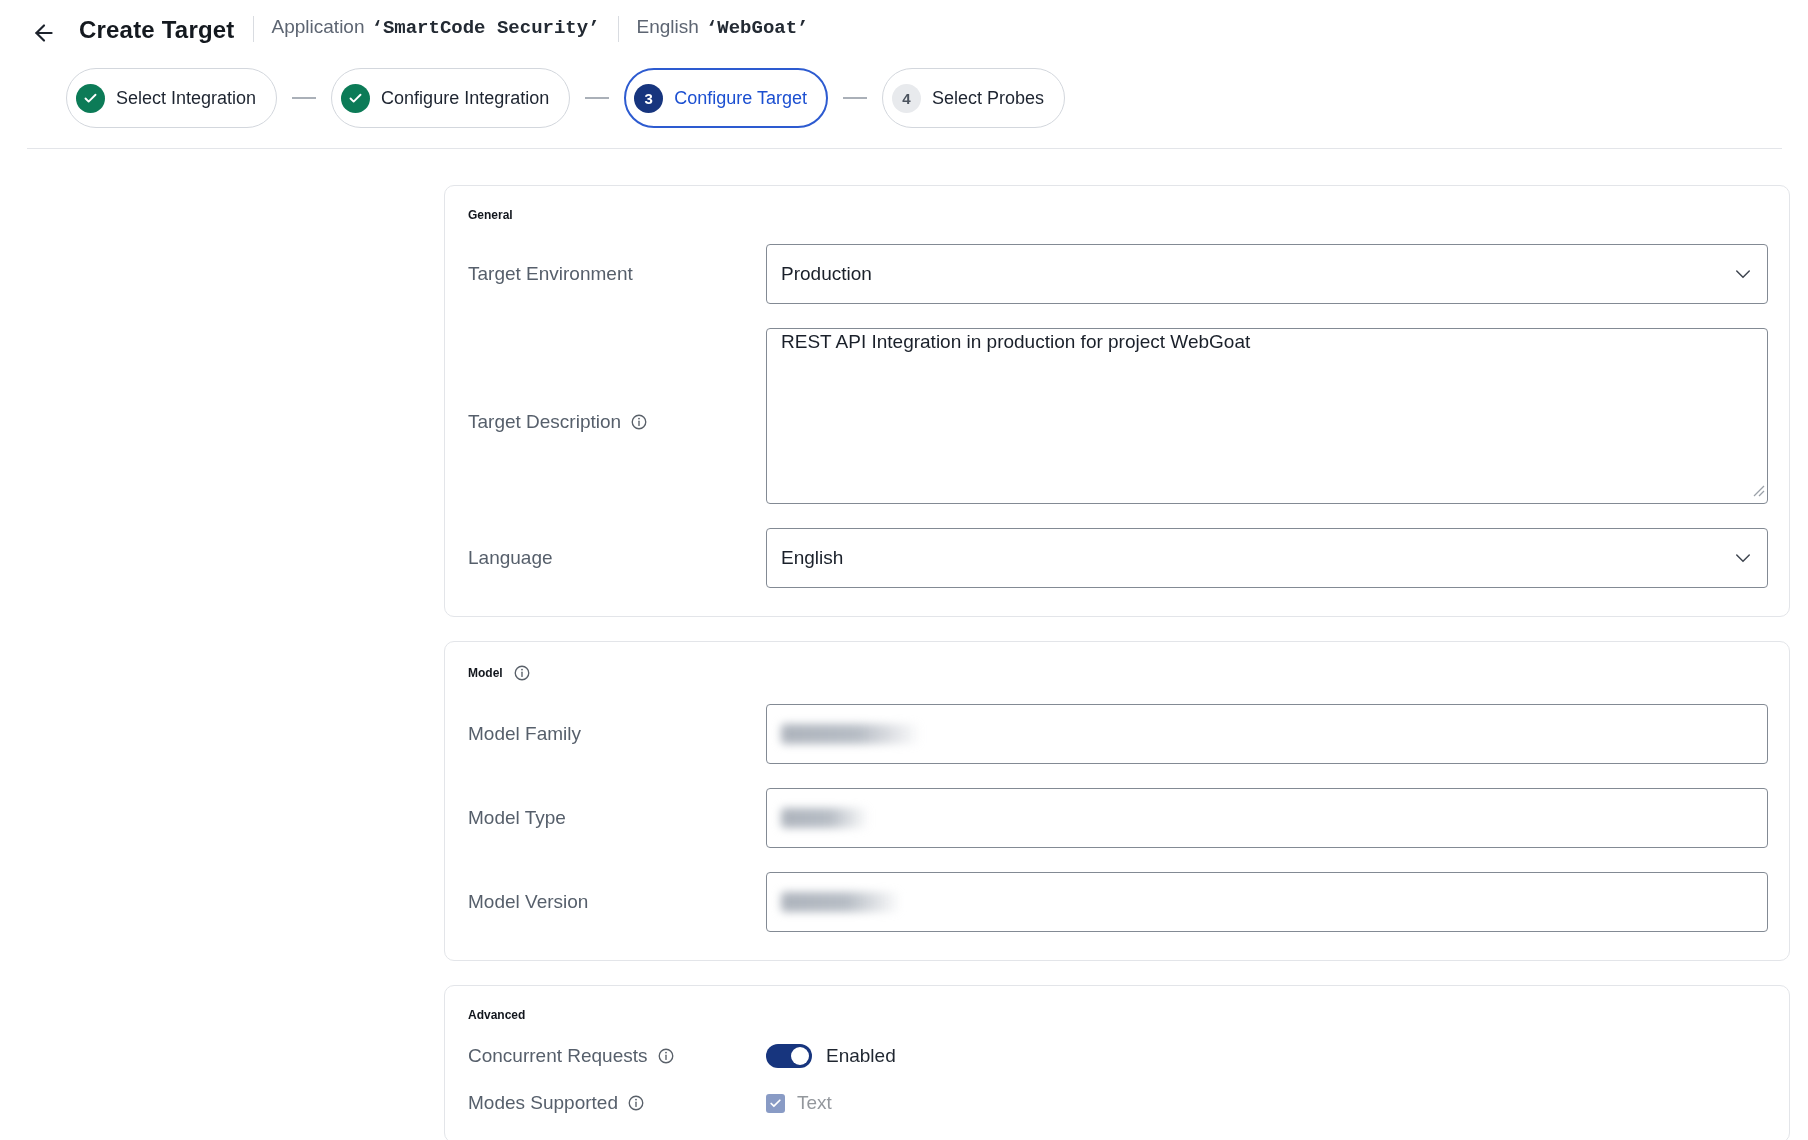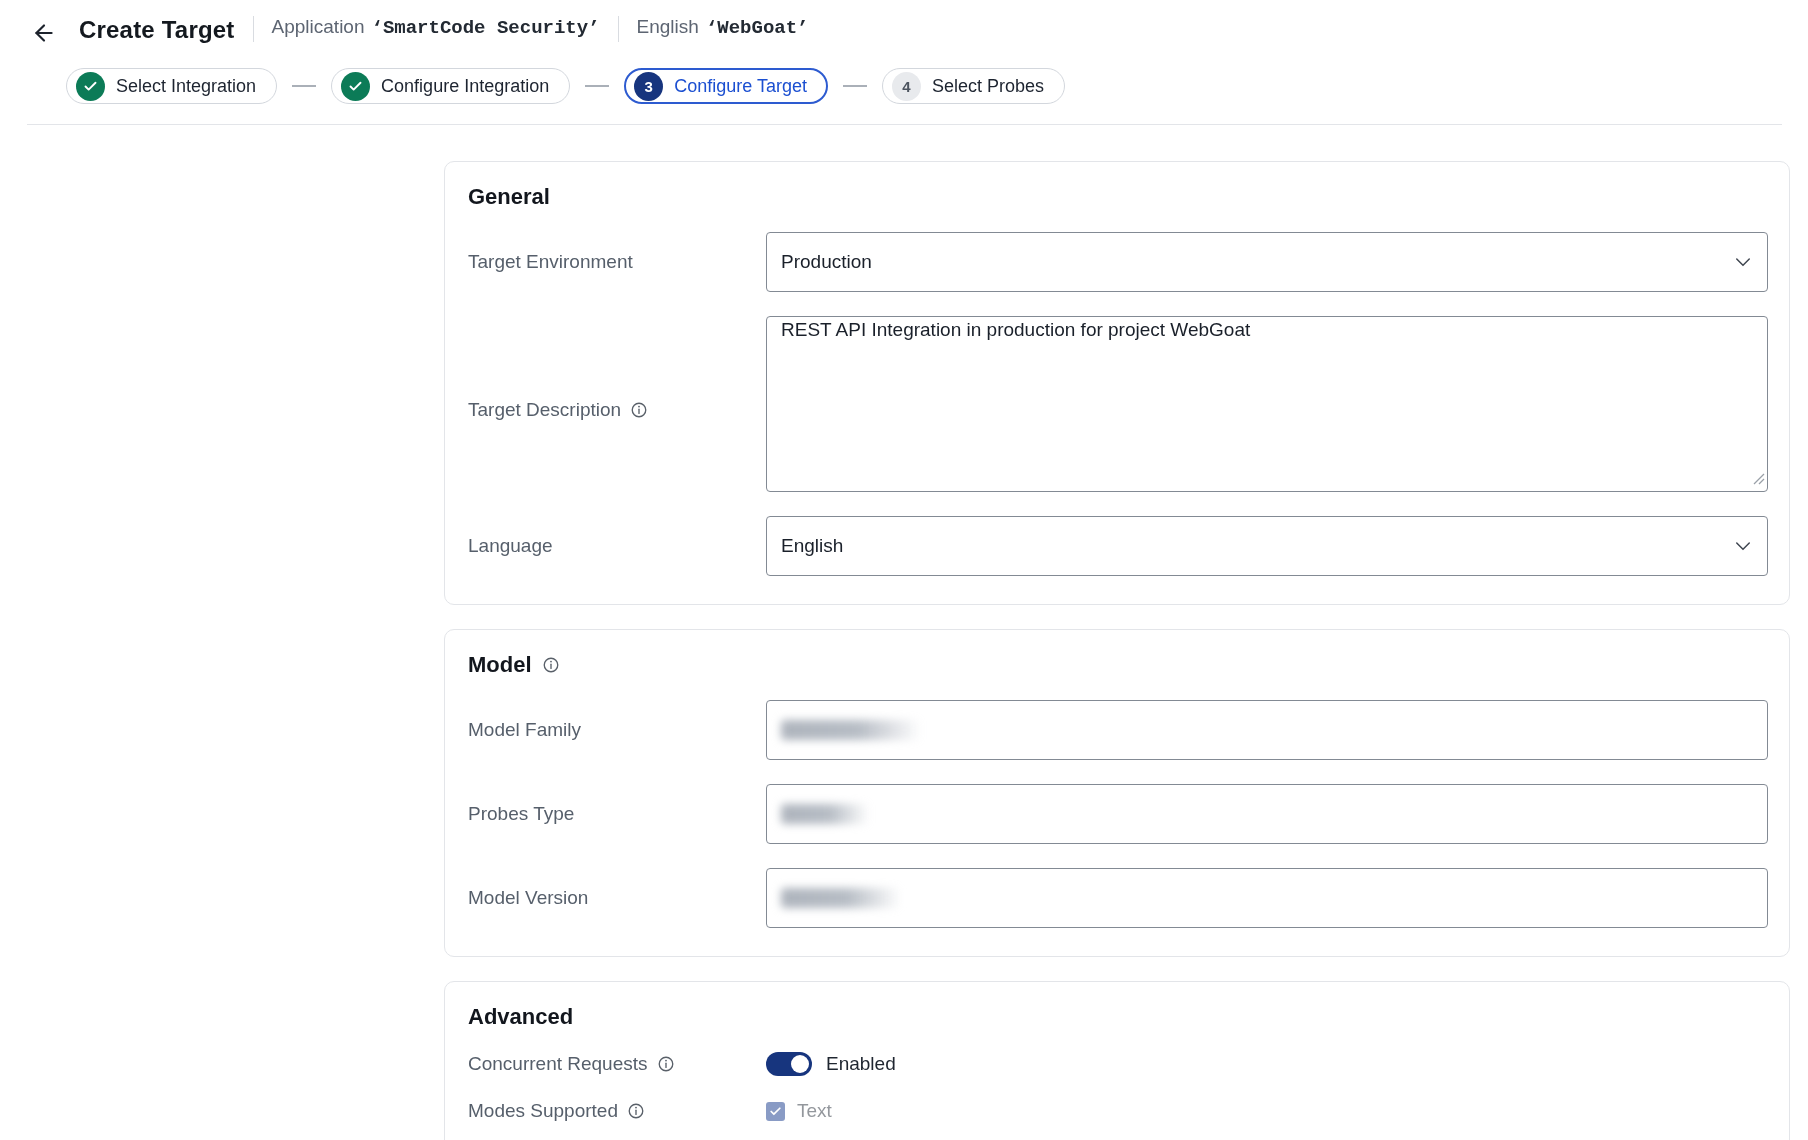--- a/index.html
+++ b/index.html
@@ -22,21 +22,21 @@
   .vsep { width: 1px; height: 26px; background: #d9dce1; }
   .crumb { font-size: 19px; color: #5d6572; display: flex; gap: 7px; align-items: baseline; }
   .crumb .crumb-name { color: #232a33; font-weight: 700; font-family: Liberation Mono, monospace; }
 
   
   .stepper { display: flex; align-items: center; gap: 15px; margin: 18px 0 0 39px; }
   .step {
     display: inline-flex; align-items: center; gap: 11px;
     border: 1px solid #d3d7dd; border-radius: 999px; background: #fff;
     padding: 7px 20px 7px 9px; font-size: 18px; color: #1d2430; cursor: pointer;
-    height: 36px;
+    height: 60px;
   }
   .step-circle {
     width: 29px; height: 29px; border-radius: 50%;
     display: flex; align-items: center; justify-content: center;
     font-size: 15px; font-weight: 700; flex: 0 0 auto;
   }
   .step.done .step-circle { background: #0c7b57; color: #fff; }
   .step.active { border: 2px solid #2d5bd0; padding: 6px 19px 6px 8px; }
   .step.active .step-label { color: #1b4fd1; font-weight: 500; }
   .step.active .step-circle { background: #17357e; color: #fff; }
@@ -45,21 +45,21 @@
 
   .header-divider { border: none; border-top: 1px solid #e3e5e9; margin-top: 20px; }
 
   
   .main { margin: 36px 18px 0 444px; }
   .card {
     border: 1px solid #e3e5e9; border-radius: 10px;
     padding: 22px 21px 26px 23px; margin-bottom: 24px; background: #fff;
   }
   .card-title-row { display: flex; align-items: center; gap: 10px; margin-bottom: 22px; }
-  .card-title { font-size: 22px; font-weight: 700; color: #12161d; }
+  .card-title { font-size: 12px; font-weight: 700; color: #12161d; }
 
   .form-row { display: flex; align-items: center; margin-bottom: 24px; }
   .form-row:last-child { margin-bottom: 2px; }
   .form-row.align-top { align-items: center; }
   .form-row.align-top .field-label { margin-top: 11px; }
   .field-label {
     width: 298px; flex: 0 0 298px; font-size: 19px; color: #565f6b;
     display: flex; align-items: center; gap: 9px;
   }
   .field-area { flex: 1; display: flex; align-items: center; }
@@ -251,21 +251,21 @@
         </label>
         <div class="field-area">
           <div class="control input-redacted">
             <span class="blur-blob" style="width:140px"></span>
           </div>
         </div>
       </div>
 
       <div class="form-row">
         <label class="field-label">
-          <span>Probes Type</span>
+          <span>Model Type</span>
         </label>
         <div class="field-area">
           <div class="control input-redacted">
             <span class="blur-blob" style="width:88px"></span>
           </div>
         </div>
       </div>
 
       <div class="form-row">
         <label class="field-label">

